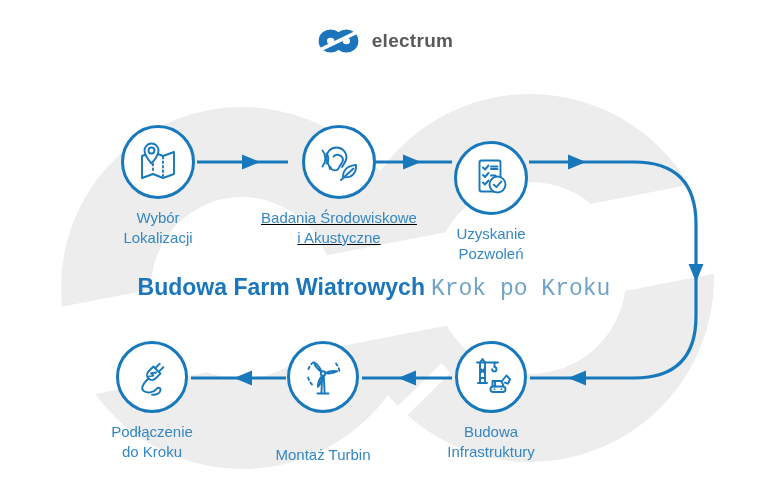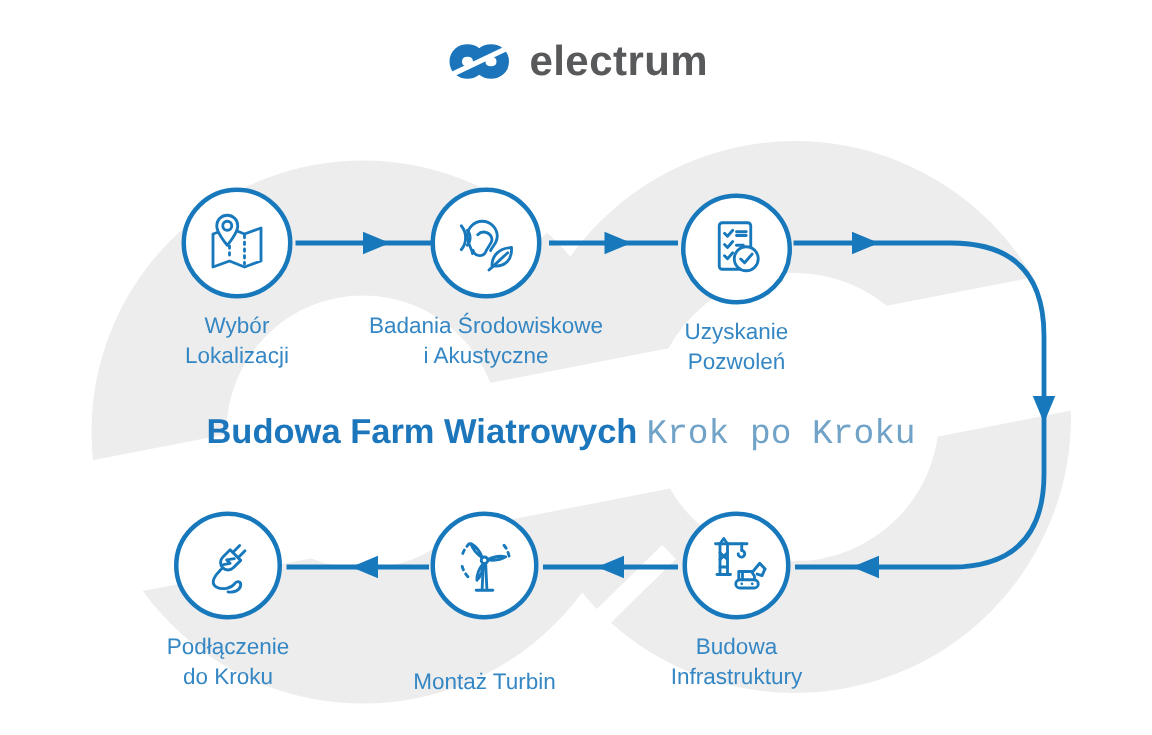--- a/index.html
+++ b/index.html
@@ -8,21 +8,21 @@
     background:#ffffff;font-family:"Liberation Sans", sans-serif;
   }
   svg{display:block;}
   
   #watermark{position:absolute;left:0;top:0;z-index:0;}
   
   #flow{position:absolute;left:0;top:0;z-index:1;}
   
   #logo{position:absolute;left:0;top:24px;width:768px;display:flex;
         align-items:center;justify-content:center;gap:10px;z-index:3;}
-  #logo .brand-text{font-size:28px;font-weight:bold;color:#58595B;letter-spacing:.3px;}
+  #logo .brand-text{font-size:19px;font-weight:bold;color:#58595B;letter-spacing:.3px;}
   
   .step{position:absolute;width:200px;display:flex;flex-direction:column;
         align-items:center;z-index:2;}
   .circle{
     width:74px;height:74px;border-radius:50%;background:#ffffff;
     border:3px solid #1878BC;box-sizing:border-box;
     display:flex;align-items:center;justify-content:center;
   }
   .circle.small{width:72px;height:72px;}
   .step-label{
@@ -92,38 +92,38 @@
         <path d="M15.5 3.5 a7 7 0 0 1 7 7 c0 5 -7 13 -7 13 s-7 -8 -7 -13 a7 7 0 0 1 7 -7 Z" fill="#ffffff"></path>
         <circle cx="15.5" cy="10.5" r="3"></circle>
       </svg>
     </div>
     <div class="step-label">
       <span>Wybór</span>
       <span>Lokalizacji</span>
     </div>
   </div>
 
-  <div class="step" style="left:224px;top:125px;">
+  <div class="step" style="left:239px;top:125px;text-decoration:underline;">
     <div class="circle">
       <svg width="44" height="44" viewBox="0 0 44 44" class="ic">
         <path d="M9.5 13.5 a7.5 7.5 0 0 1 0 10"></path>
         <path d="M5.5 10.5 a12.5 12.5 0 0 1 0 16"></path>
         <path d="M13 29 c-.8 -4.5 -3.5 -6.5 -3.5 -11.5 a10 10 0 0 1 20 0 c0 4.5 -3 6.5 -4.5 9.5"></path>
         <path d="M16.5 16.5 a5.5 5.5 0 0 1 9.5 3.5 c-.5 3 -3 4.8 -4 7.5 a4.5 4.5 0 0 1 -8.6 -.6"></path>
         <path d="M26 37 C26 30 31 25.5 39 25 C39.5 33 35 37.8 27.5 37.3 C26.8 37.3 26.3 37.2 26 37 Z" fill="#ffffff"></path>
         <path d="M24 40 C28 36.5 32 32.5 36.5 28.5"></path>
       </svg>
     </div>
     <div class="step-label">
       <span>Badania Środowiskowe</span>
       <span>i Akustyczne</span>
     </div>
   </div>
 
-  <div class="step" style="left:391px;top:129px;">
+  <div class="step" style="left:391px;top:141px;">
     <div class="circle">
       <svg width="44" height="44" viewBox="0 0 44 44" class="ic">
         <rect x="10.5" y="4.5" width="21" height="31" rx="2"></rect>
         <path d="M14 11.5 l2 2 3.5 -4"></path>
         <path d="M22 10.5 h6.5 M22 13 h6.5"></path>
         <path d="M14 19 l2 2 3.5 -4"></path>
         <path d="M22 19.5 h4.5"></path>
         <path d="M14 26.5 l2 2 3.5 -4"></path>
         <path d="M22 27 h2.5"></path>
         <circle cx="28.5" cy="28.5" r="8" fill="#ffffff"></circle>

